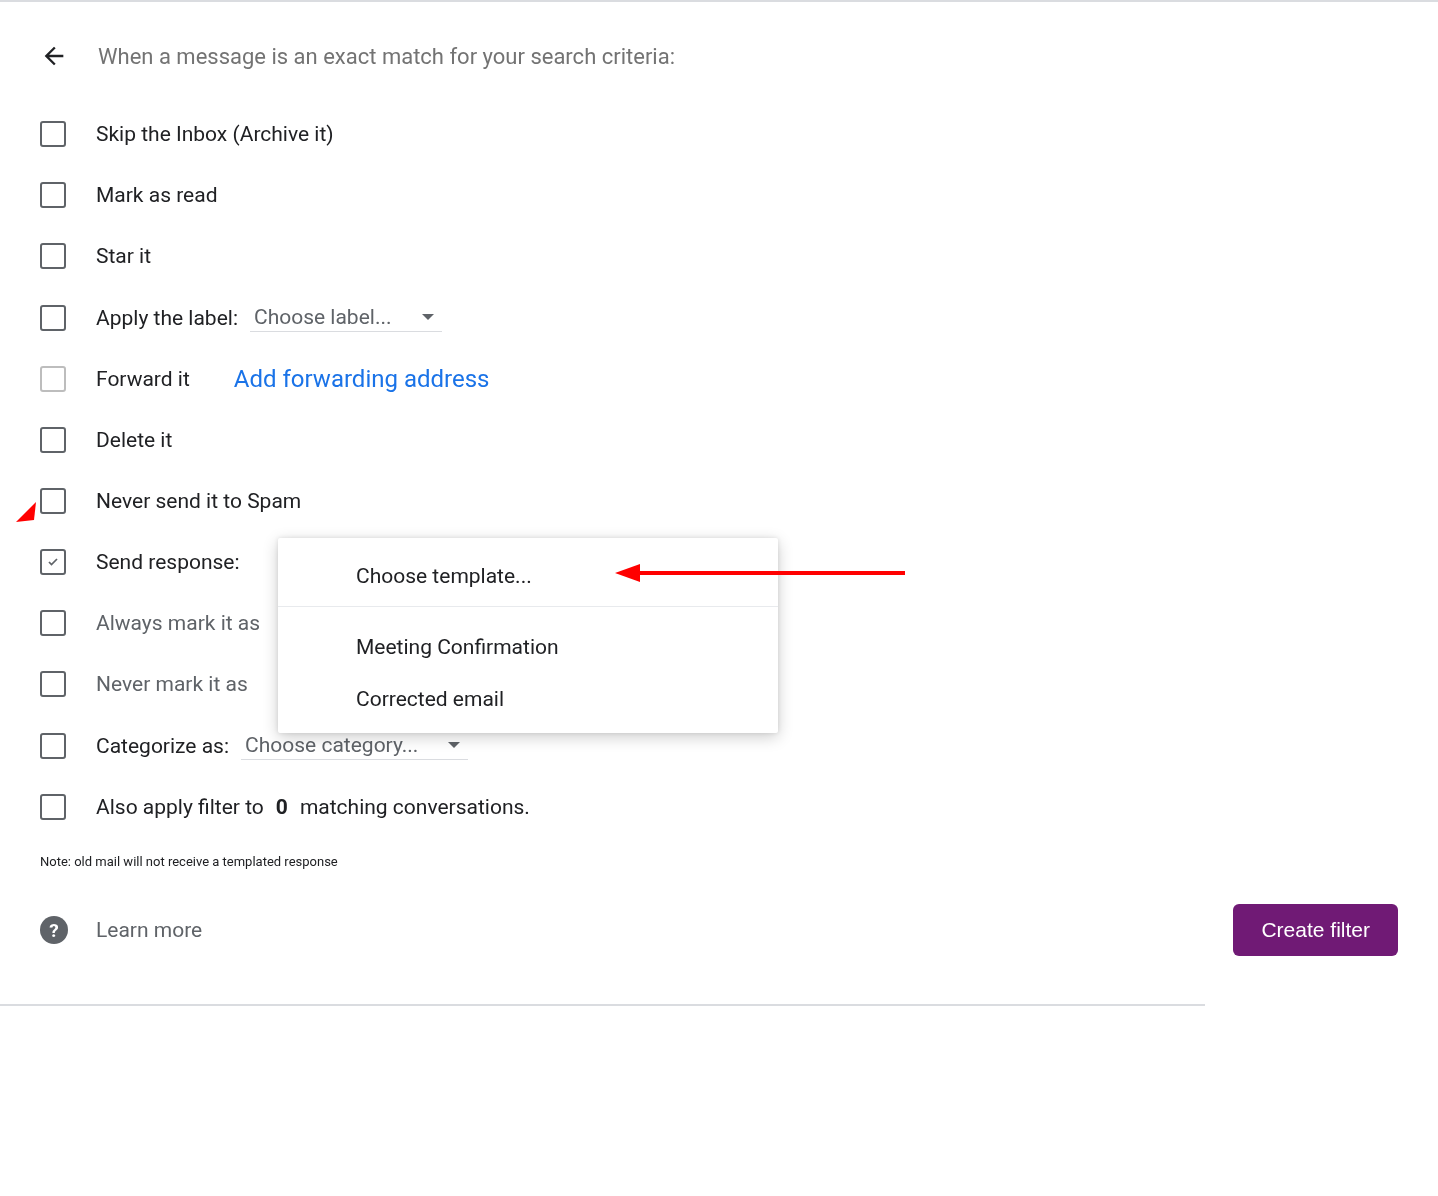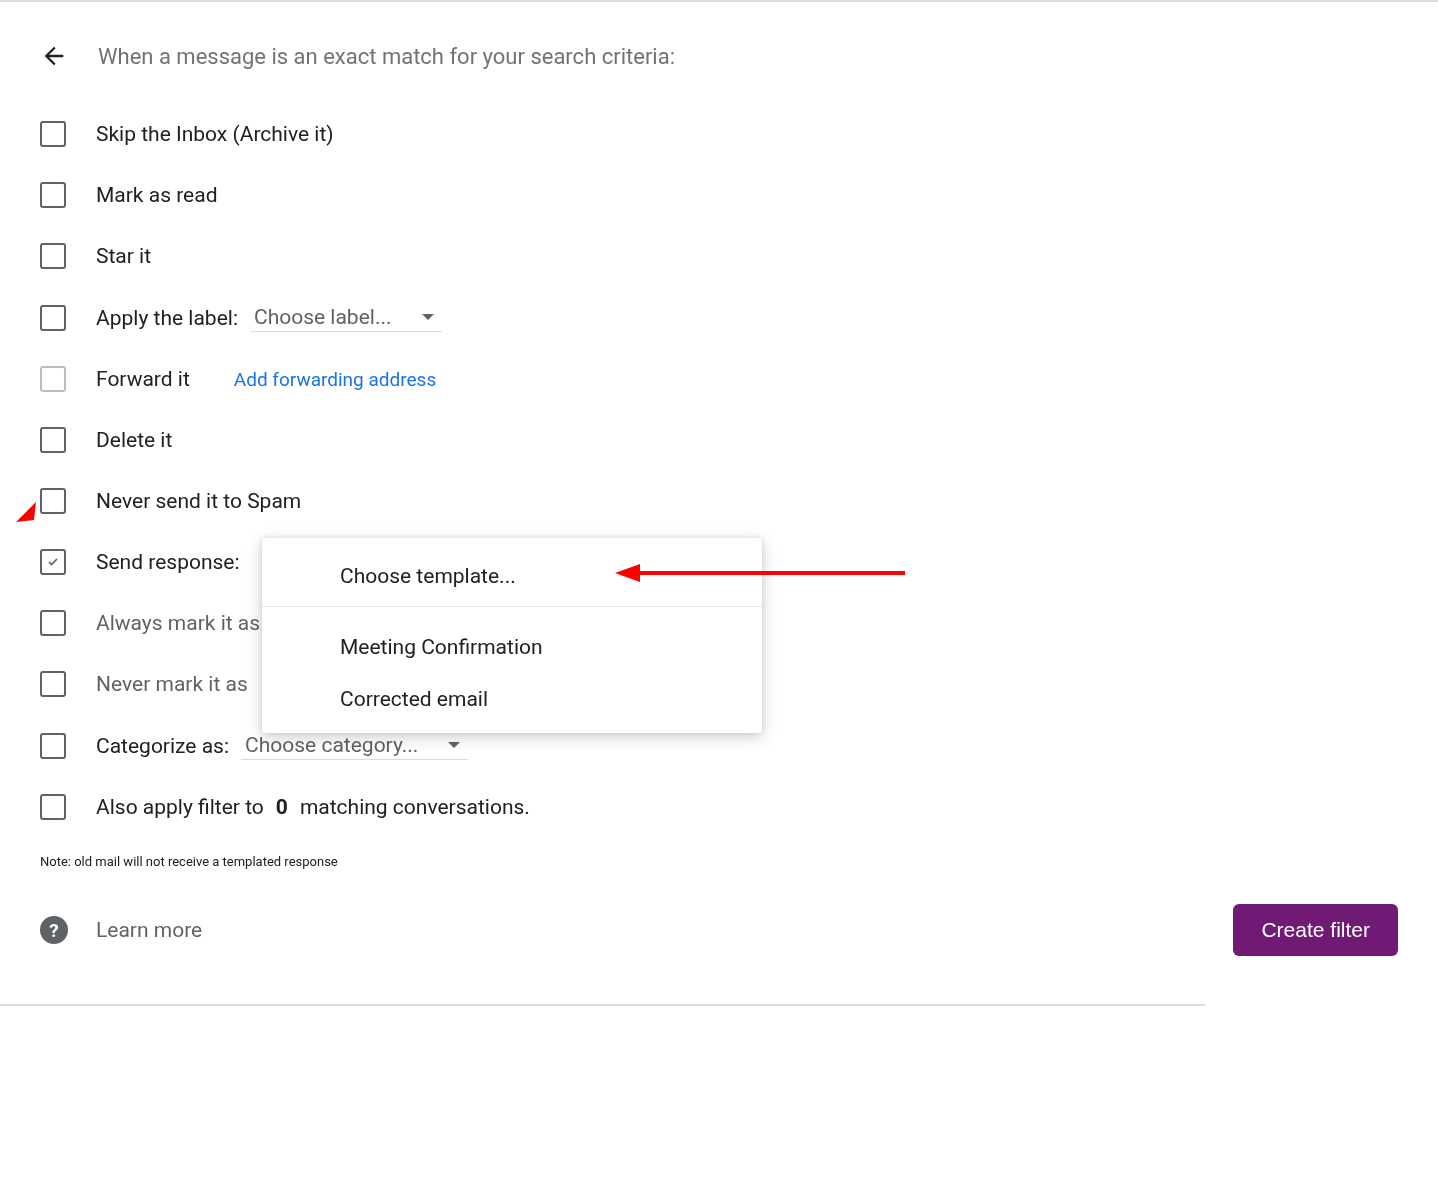--- a/index.html
+++ b/index.html
@@ -88,21 +88,21 @@
     .caret-down {
       width: 0;
       height: 0;
       border-left: 6px solid transparent;
       border-right: 6px solid transparent;
       border-top: 6px solid #5f6368;
     }
     .link {
       color: #1a73e8;
       cursor: pointer;
-      font-size: 19px;
+      font-size: 24px;
     }
     .bold {
       font-weight: 700;
     }
     .note {
       font-size: 13px;
       color: #202124;
       margin-top: 30px;
       margin-bottom: 35px;
     }
@@ -144,21 +144,21 @@
       border-radius: 6px;
       cursor: pointer;
     }
     .dropdown-menu {
       position: absolute;
       background: #fff;
       box-shadow: 0 4px 16px rgba(0,0,0,0.2), 0 0 4px rgba(0,0,0,0.1);
       border-radius: 2px;
       width: 500px;
       z-index: 100;
-      left: 262px;
+      left: 278px;
       top: 536px;
       padding: 8px 0;
     }
     .dropdown-header {
       font-size: 21px;
       color: #202124;
       padding: 18px 42px 18px 78px;
       border-bottom: 1px solid #e8eaed;
       cursor: pointer;
     }

